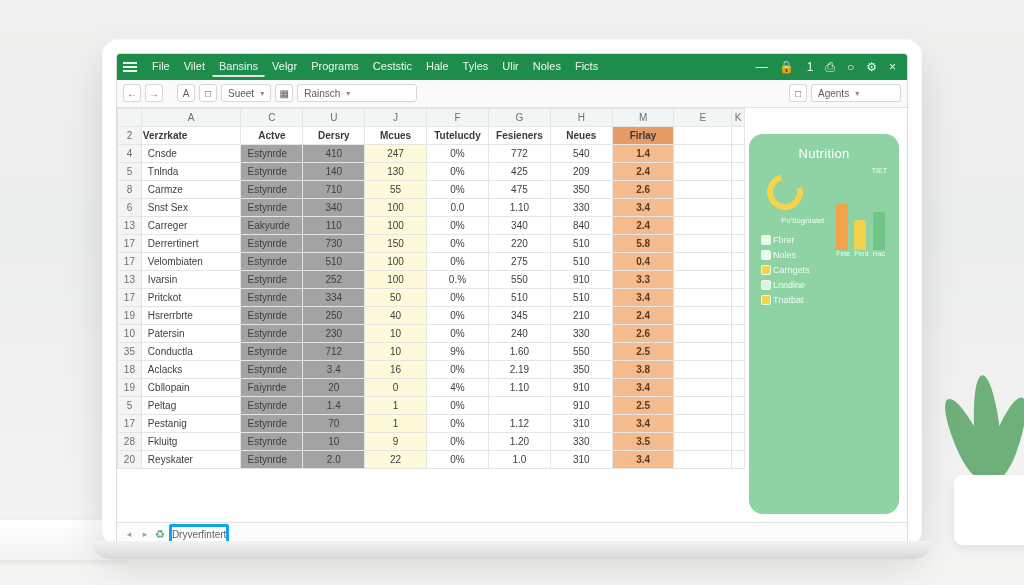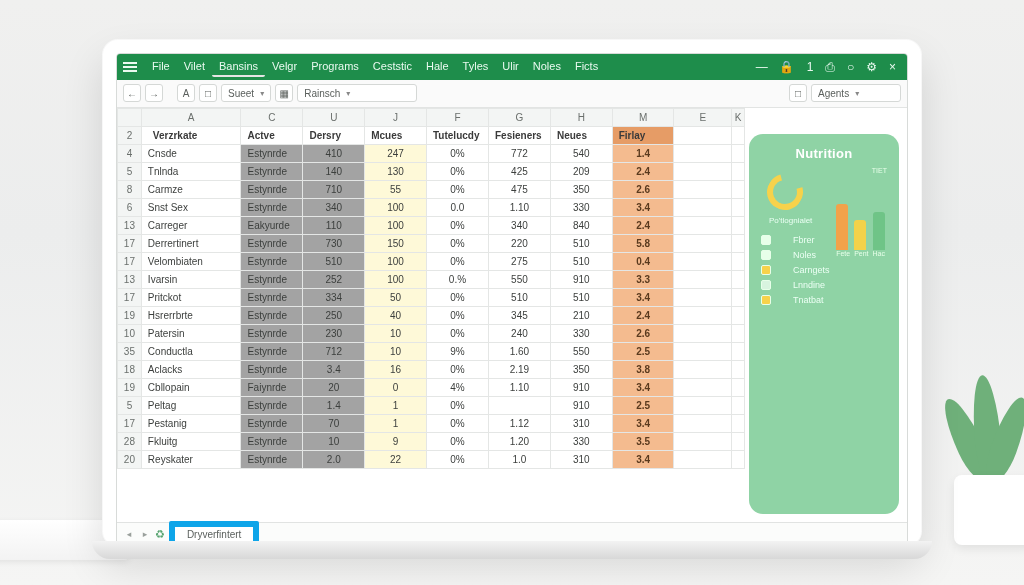--- a/index.html
+++ b/index.html
@@ -63,49 +63,49 @@
   table.sheet th, table.sheet td{border:1px solid #e4e6e5;height:18px}
   table.sheet thead th{background:#f3f5f4;color:#6a6f6c;font-weight:500;font-size:10px;position:sticky;top:0}
   table.sheet tbody th{background:#f3f5f4;color:#6a6f6c;font-weight:500;width:24px;text-align:center;position:sticky;left:0}
   table.sheet td{padding:0 6px;white-space:nowrap}
   .corner{width:24px;background:#f3f5f4}
   .colA{width:100px} .colC,.colU,.colJ,.colF,.colG,.colH,.colM{width:62px}
   .colE{width:58px}
   td.center{text-align:center}
 
   
-  tr.hdr td{font-weight:600;color:#3a3a3a;}
-  tr.hdr td.first{text-align:left;padding-left:11px}
+  tr.hdr td{font-weight:600;color:#3a3a3a;text-align:center}
+  tr.hdr td.first{text-align:left;padding-left:1px}
 
   
   td.acc-y{background:#a3a3a3}
   td.acc-y2{background:#fef9d8}
   td.acc-or{background:#f4bb8f;color:#5a3a1e;font-weight:600;text-align:center}
   td.acc-or-h{background:#e69c66;color:#4d2e13}
 
   
   .panel{
     margin:26px 8px 8px 4px; width:150px; background:#8fd3a5; border-radius:14px;
     padding:12px 12px; color:#1e5a37; font-size:10px; position:relative;
   }
-  .panel h3{text-align:center;font-size:13px;color:#fff;font-weight:700;margin-bottom:12px;letter-spacing:.3px}
+  .panel h3{text-align:center;font-size:13px;color:#fff;font-weight:400;margin-bottom:12px;letter-spacing:.3px}
   .donut{width:36px;height:36px;border-radius:50%;border:6px solid #f7d24b;border-top-color:transparent;margin:0 0 6px 6px;transform:rotate(30deg)}
-  .lbl{font-size:8px;color:#eafff3;margin-left:8px}
+  .lbl{font-size:8px;color:#eafff3;margin-left:20px}
   .legend{margin-top:10px;display:flex;flex-direction:column;gap:5px}
-  .legend .row{display:flex;align-items:center;gap:22px;font-size:9px;color:#ecfff4}
+  .legend .row{display:flex;align-items:center;gap:2px;font-size:9px;color:#ecfff4}
   .legend .sq{width:10px;height:10px;border-radius:2px;border:1.5px solid #e7ffe9}
   .bars{position:absolute;right:14px;top:70px;display:flex;align-items:flex-end;gap:4px}
   .bars .b{width:12px;border-radius:3px 3px 0 0}
   .tiny{font-size:7px;color:#e7ffe9}
 
   
   .tabs{height:24px;background:#fbfcfb;border-top:1px solid #e1e3e2;display:flex;align-items:center;font-size:10px;padding:0 6px;gap:4px;color:#5a5f5c}
   .tabs .arrow{width:12px;text-align:center;color:#9aa09c;font-size:9px}
   .tabs .recycle{color:#56a36f;font-size:11px}
-  .tabs .tab{border:6px solid #0ea5e9;background:#fff;padding:2px 12px;border-radius:2px 2px 0 0}
+  .tabs .tab{border:3px solid #0ea5e9;background:#fff;padding:2px 0;border-radius:2px 2px 0 0}
 </style>
 </head>
 <body>
 
 <div class="desk-obj"></div>
 <div class="plant">
   <div class="leaf l1"></div>
     <div class="leaf l2"></div>
     <div class="leaf l3"></div>
   <div class="pot"></div>

